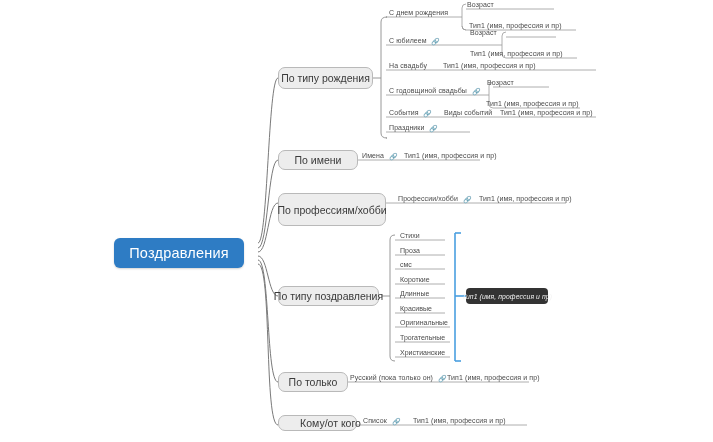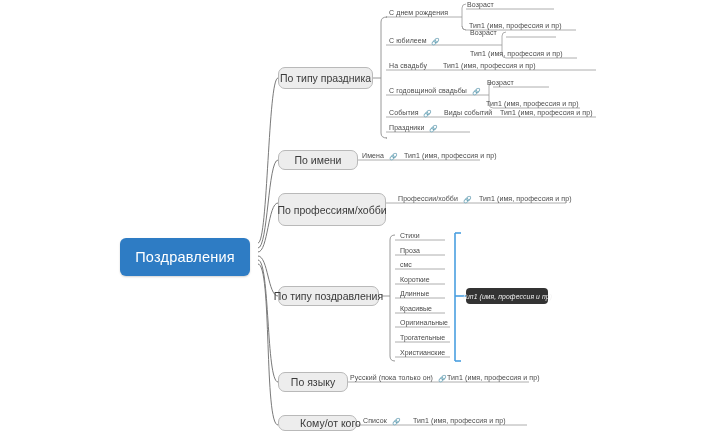--- a/index.html
+++ b/index.html
@@ -175,42 +175,42 @@
 
     <g fill="none" stroke="#9a9a9a" stroke-width=".8">
       <path d="M348,382 L529,382"></path>
     </g>
 
     <g fill="none" stroke="#9a9a9a" stroke-width=".8">
       <path d="M357,425 L527,425"></path>
     </g>
   </svg>
 
-  <div class="root-node" style="left:120px;top:238px;width:130px;height:38px;">
+  <div class="root-node" style="left:114px;top:238px;width:130px;height:30px;">
     <span>Поздравления</span>
   </div>
 
   <div class="l1-node" style="left:278px;top:67px;width:95px;height:22px;">
-    <span>По типу праздника</span>
+    <span>По типу рождения</span>
   </div>
 
   <div class="l1-node" style="left:278px;top:150px;width:80px;height:20px;">
     <span>По имени</span>
   </div>
 
   <div class="l1-node" style="left:278px;top:193px;width:108px;height:33px;">
     <span>По профессиям/хобби</span>
   </div>
 
   <div class="l1-node" style="left:278px;top:286px;width:101px;height:20px;">
     <span>По типу поздравления</span>
   </div>
 
   <div class="l1-node" style="left:278px;top:372px;width:70px;height:20px;">
-    <span>По языку</span>
+    <span>По только</span>
   </div>
 
   <div class="l1-node" style="left:278px;top:415px;width:79px;height:16px;padding-left:34px;">
     <span>Кому/от кого</span>
   </div>
 
   <div class="leaf" style="left:389px;top:8px;">
     <span>С днем рождения</span>
   </div>
   <div class="leaf" style="left:467px;top:0px;">

